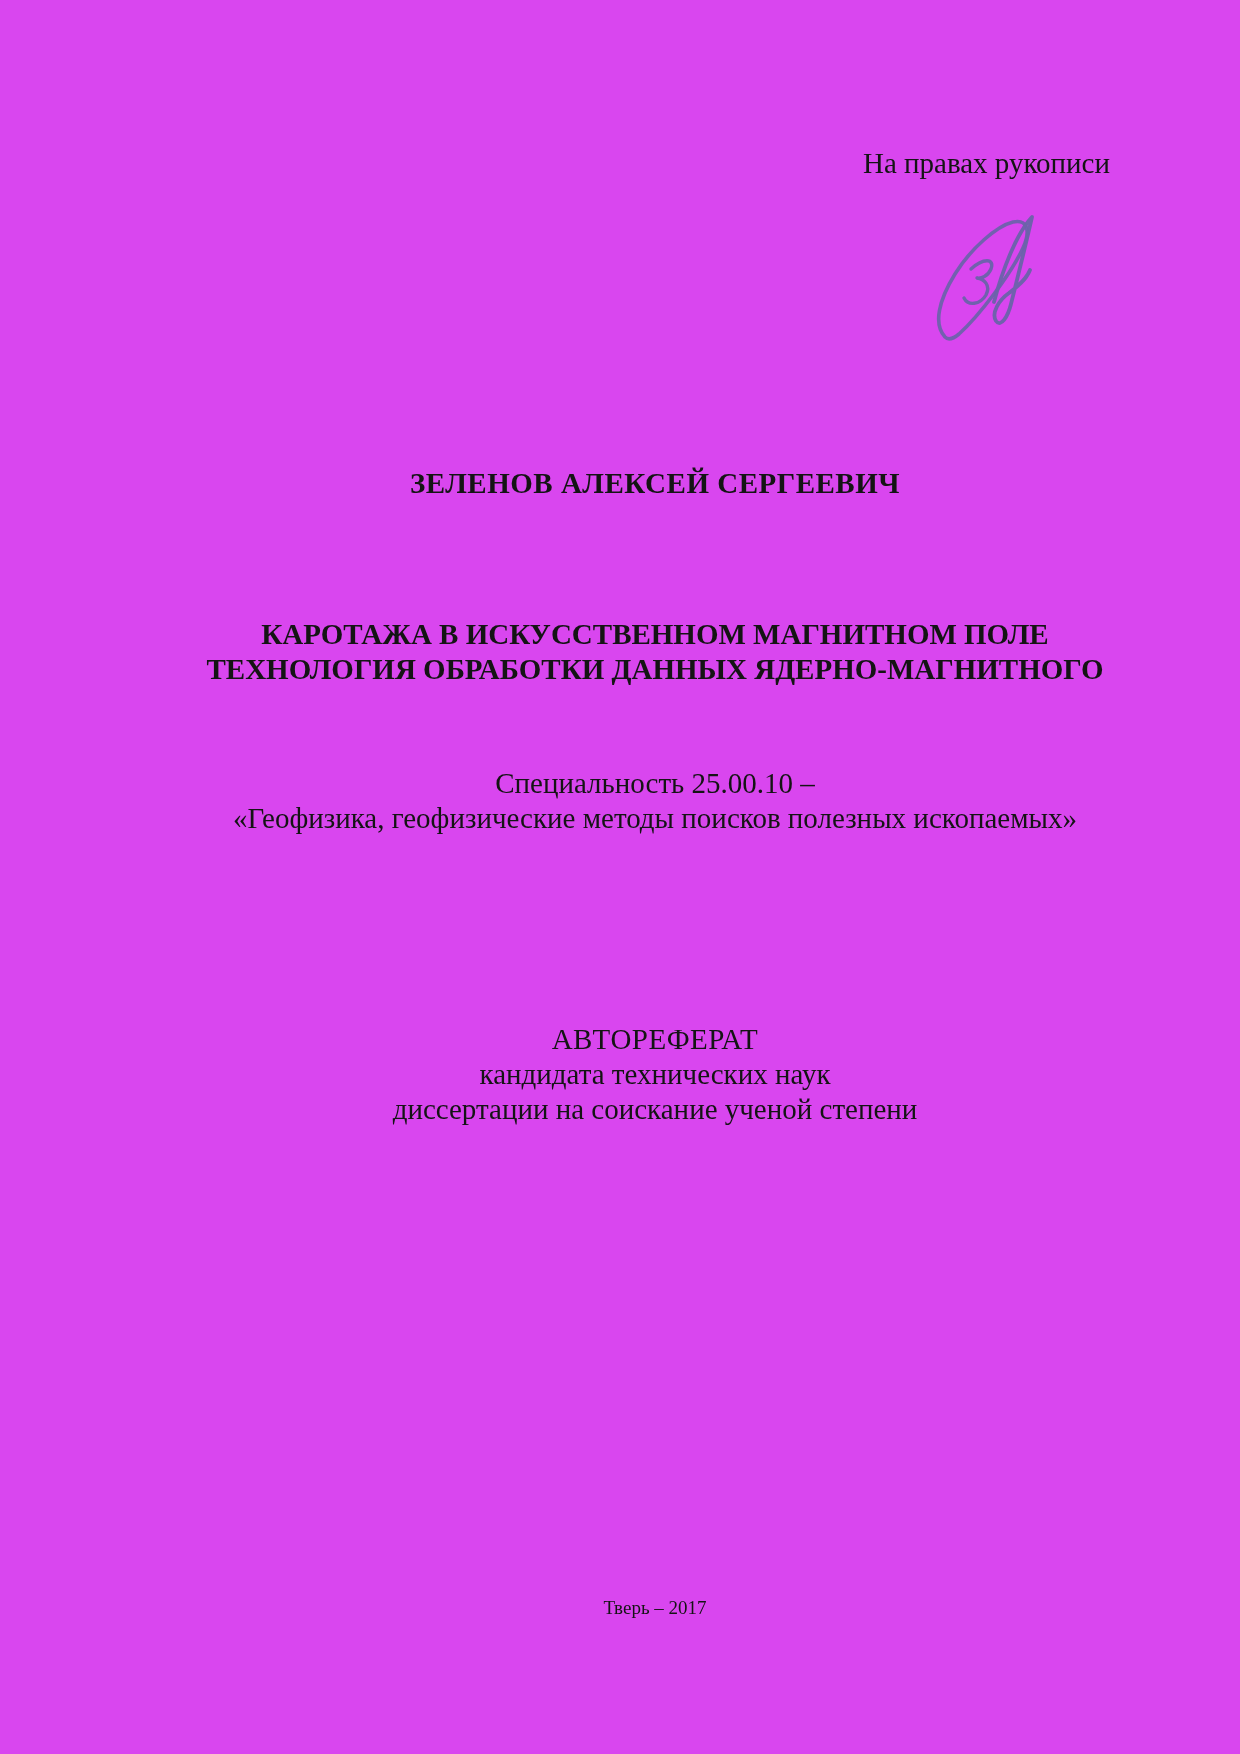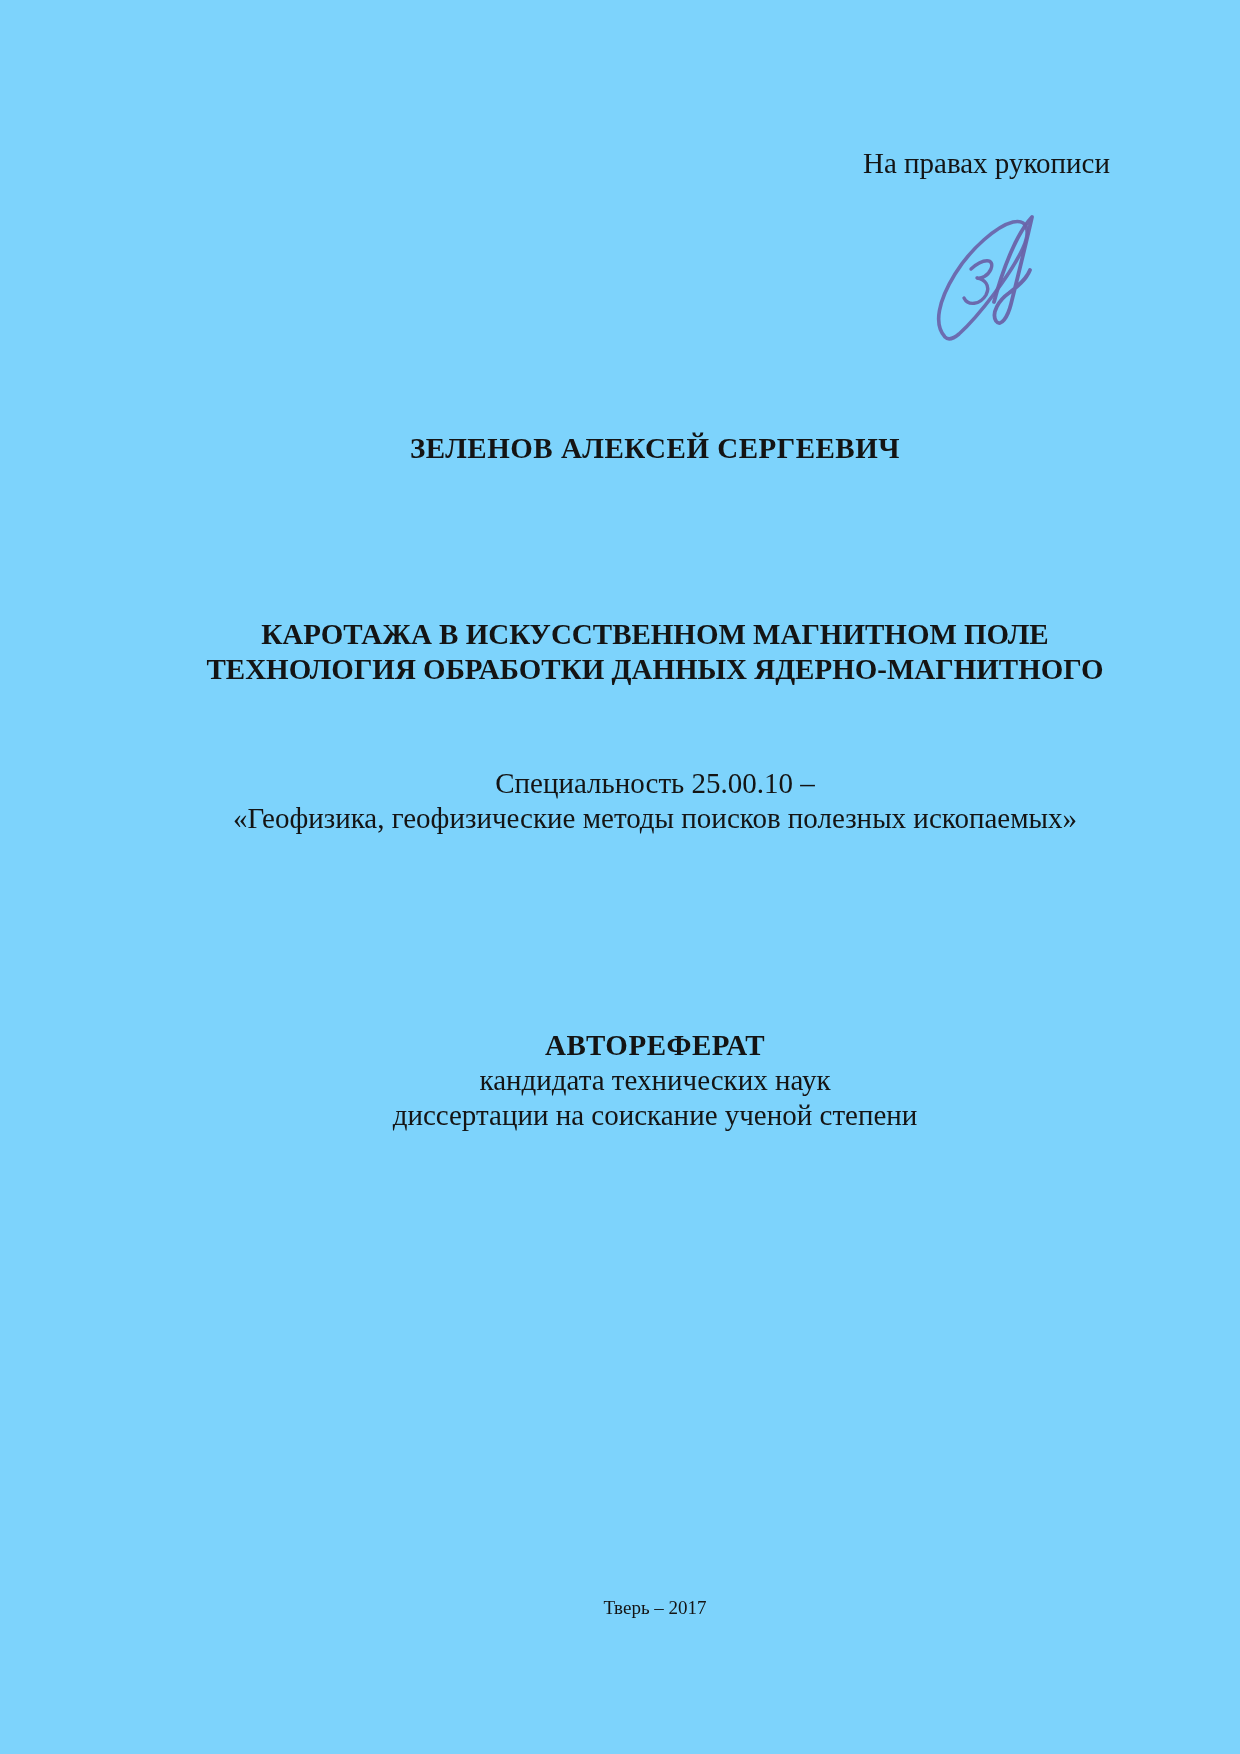--- a/index.html
+++ b/index.html
@@ -9,21 +9,21 @@
   }
   body {
     position: relative;
     height: 1754px;
     font-family: "Liberation Serif", "DejaVu Serif", serif;
     color: #141414;
   }
   .page {
     position: absolute;
     inset: 0;
-    background: #7dd3fc;
+    background: #d946ef;
     overflow: hidden;
   }
   .content-col {
     position: absolute;
     left: 180px;
     width: 950px;
     text-align: center;
   }
   .manuscript-note {
     position: absolute;
@@ -36,21 +36,21 @@
   }
   .signature-wrap {
     position: absolute;
     left: 930px;
     top: 205px;
     width: 118px;
     height: 142px;
   }
   .signature-wrap svg { width: 100%; height: 100%; }
   .author-name {
-    top: 431px;
+    top: 466px;
     font-weight: bold;
     font-size: 29px;
     line-height: 35px;
     letter-spacing: 0.5px;
   }
   .diss-title {
     top: 617px;
     font-weight: bold;
     font-size: 29px;
     line-height: 35px;
@@ -58,21 +58,21 @@
   .specialty {
     top: 766px;
     font-size: 29px;
     line-height: 35px;
   }
   .abstract-block {
     top: 1022px;
     font-size: 29px;
     line-height: 35px;
   }
-  .abstract-heading { font-weight: bold; letter-spacing: 0.5px; margin-top: 6px; }
+  .abstract-heading { font-weight: normal; letter-spacing: 0.5px; }
   .city-year {
     top: 1590px;
     font-size: 19px;
     line-height: 35px;
   }
 </style>
 </head>
 <body>
 
 <div class="page">

